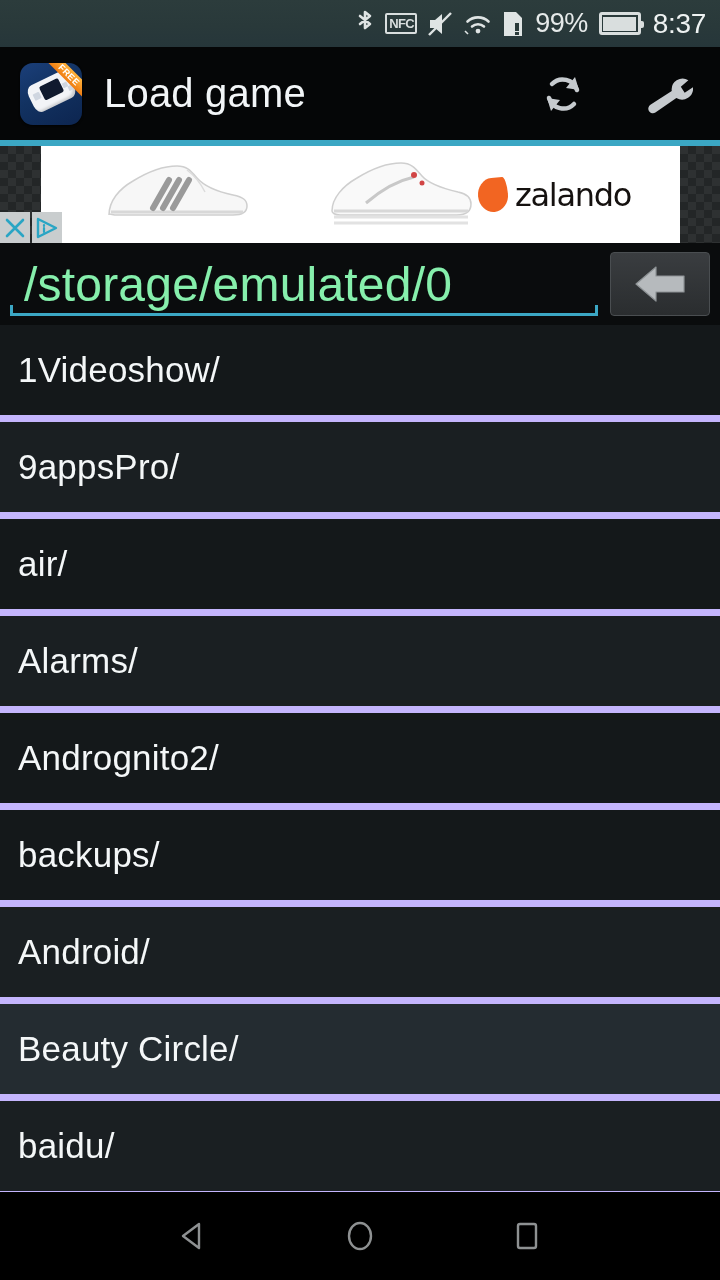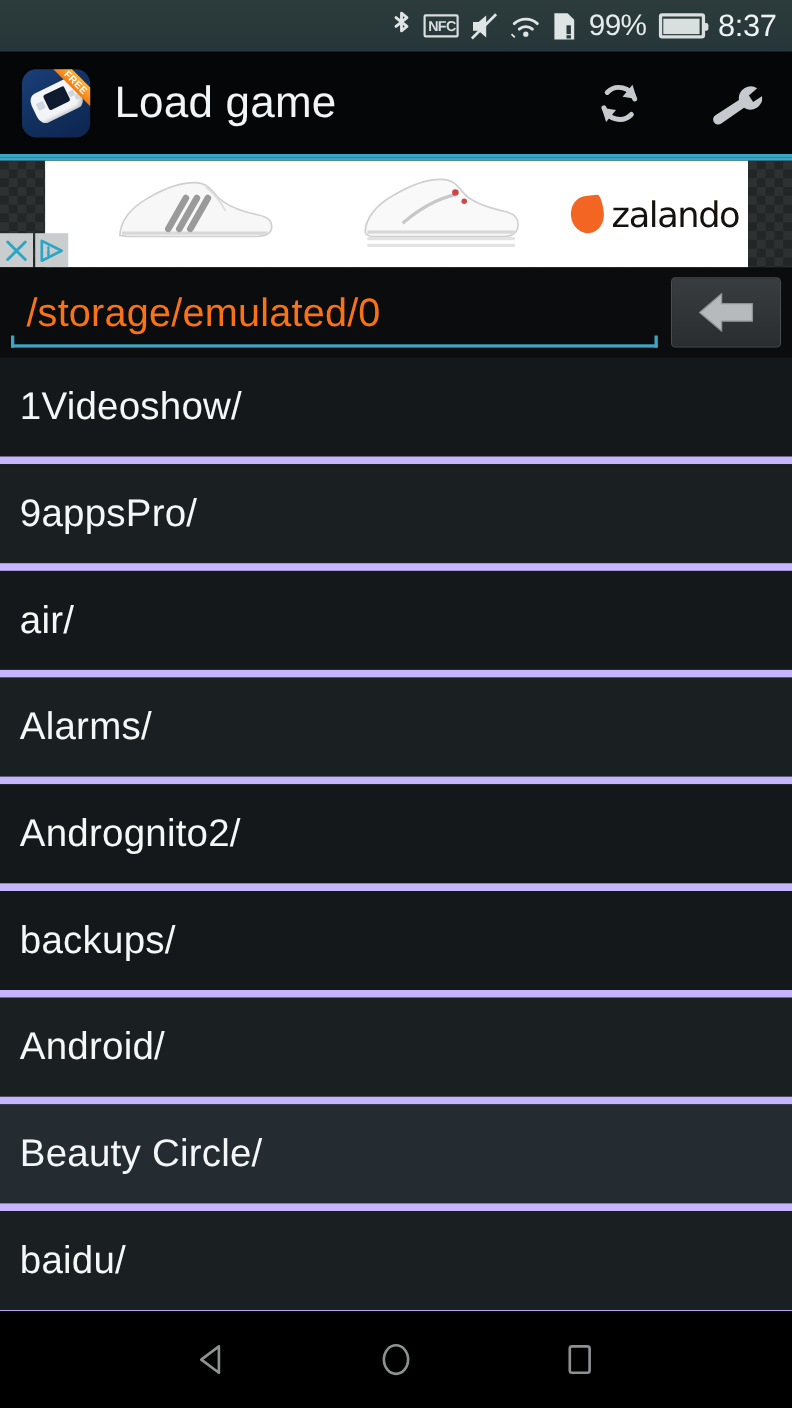--- a/index.html
+++ b/index.html
@@ -192,22 +192,22 @@
   .shoe {
     position: relative;
     flex: none;
   }
   .shoe1 { margin-left: 60px; }
   .shoe2 { margin-left: 75px; }
   .ad-brand {
     margin-left: auto;
     margin-right: 8px;
     display: flex;
-    flex-direction: column;
-    align-items: flex-end;
+    flex-direction: row;
+    align-items: center;
     width: 225px;
   }
   .zal-row {
     display: flex;
     align-items: center;
     gap: 7px;
     padding-left: 2px;
   }
   .zal-mark {
     width: 30px; height: 34px;
@@ -263,22 +263,22 @@
   }
   .path-field {
     flex: 1;
     margin: 0 12px 0 10px;
     height: 72px;
     position: relative;
     display: flex;
     align-items: center;
   }
   .path-value {
-    color: #f97316;
-    font-size: 36px;
+    color: #86efac;
+    font-size: 48px;
     padding-left: 14px;
     letter-spacing: 0.2px;
   }
   .path-underline {
     position: absolute;
     left: 0; right: 0; bottom: 4px;
     height: 3px;
     background: #3ba7c4;
   }
   .path-underline::before, .path-underline::after {

